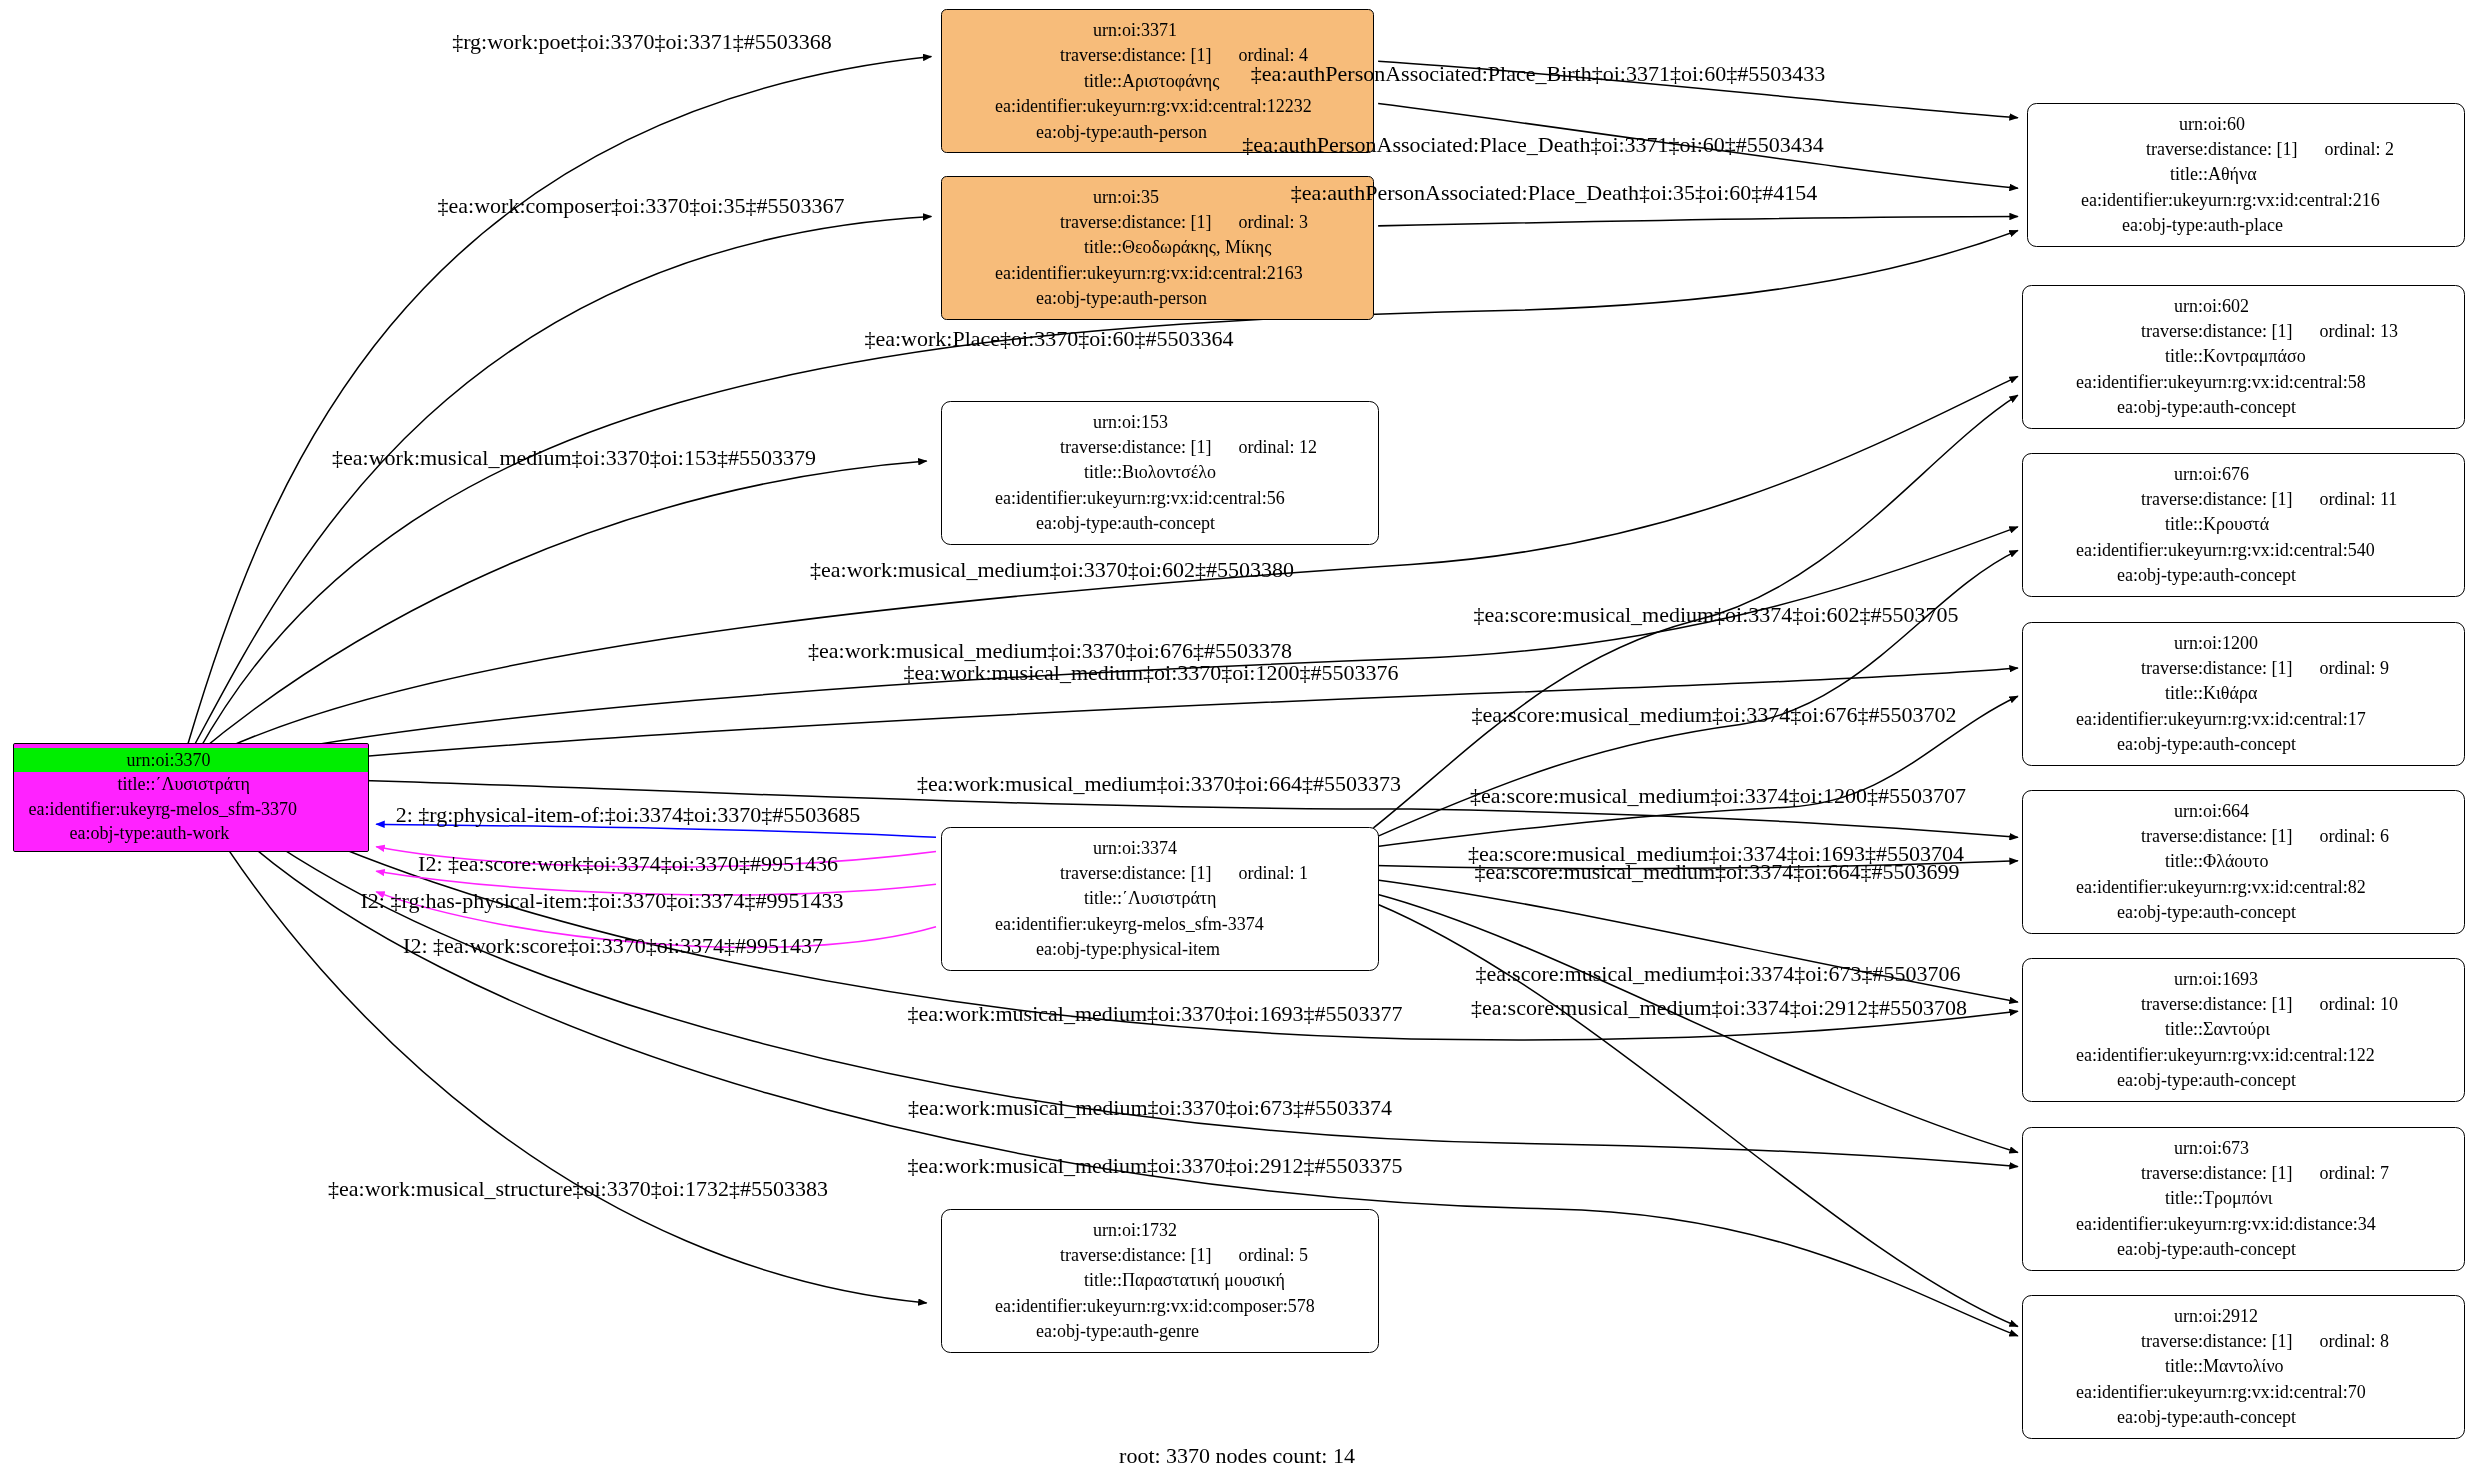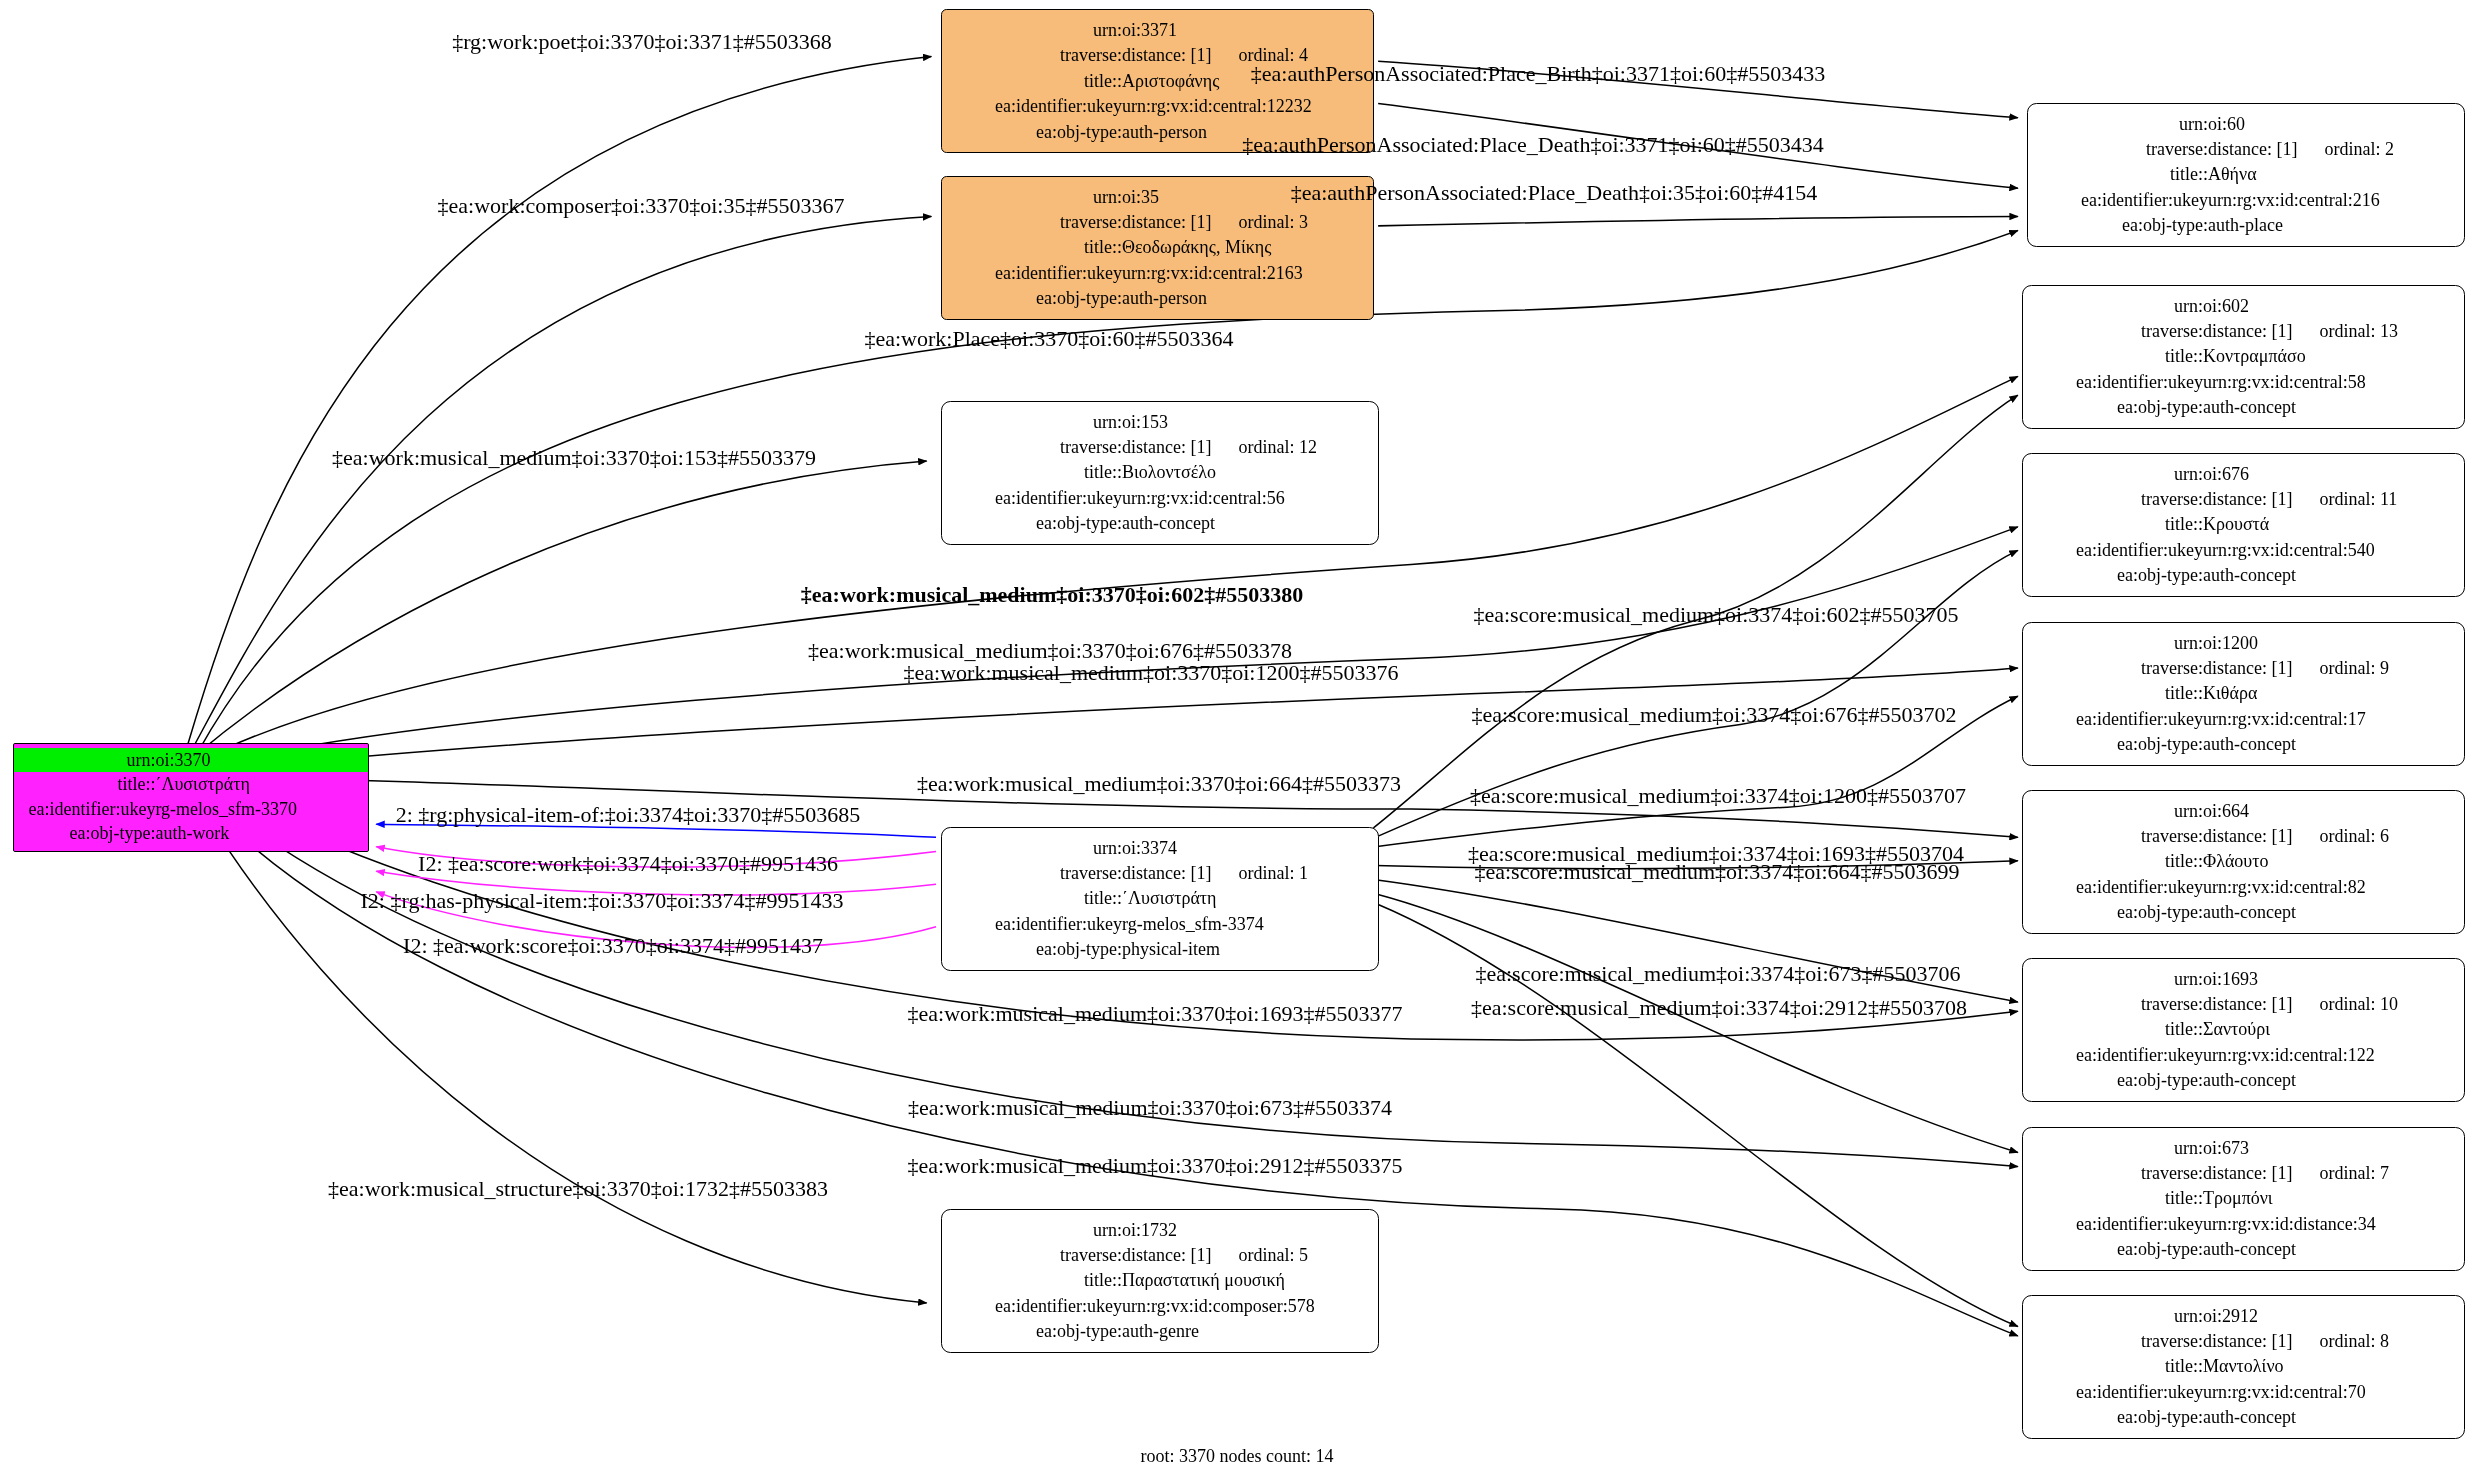--- a/index.html
+++ b/index.html
@@ -77,21 +77,21 @@
   .edge-label {
     position: absolute;
     font-size: 22px;
     color: #000000;
     white-space: nowrap;
     background: transparent;
     transform: translate(-50%, -50%);
   }
   .footer {
     position: absolute;
-    font-size: 18px;
+    font-size: 22px;
     color: #000000;
     white-space: nowrap;
     transform: translate(-50%, -50%);
     text-align: right;
   }
 </style>
 </head>
 <body>
 
 <div id="canvas">
@@ -484,21 +484,21 @@
     </div>
   </div>
 
   <div class="edge-label" style="left:642px; top:42px;">‡rg:work:poet‡oi:3370‡oi:3371‡#5503368</div>
   <div class="edge-label" style="left:1538px; top:74px;">‡ea:authPersonAssociated:Place_Birth‡oi:3371‡oi:60‡#5503433</div>
   <div class="edge-label" style="left:1533px; top:145px;">‡ea:authPersonAssociated:Place_Death‡oi:3371‡oi:60‡#5503434</div>
   <div class="edge-label" style="left:1554px; top:193px;">‡ea:authPersonAssociated:Place_Death‡oi:35‡oi:60‡#4154</div>
   <div class="edge-label" style="left:641px; top:206px;text-align:right;">‡ea:work:composer‡oi:3370‡oi:35‡#5503367</div>
   <div class="edge-label" style="left:1049px; top:339px;">‡ea:work:Place‡oi:3370‡oi:60‡#5503364</div>
   <div class="edge-label" style="left:574px; top:458px;">‡ea:work:musical_medium‡oi:3370‡oi:153‡#5503379</div>
-  <div class="edge-label" style="left:1052px; top:595px;font-weight:bold;">‡ea:work:musical_medium‡oi:3370‡oi:602‡#5503380</div>
+  <div class="edge-label" style="left:1052px; top:570px;">‡ea:work:musical_medium‡oi:3370‡oi:602‡#5503380</div>
   <div class="edge-label" style="left:1716px; top:615px;">‡ea:score:musical_medium‡oi:3374‡oi:602‡#5503705</div>
   <div class="edge-label" style="left:1050px; top:651px;">‡ea:work:musical_medium‡oi:3370‡oi:676‡#5503378</div>
   <div class="edge-label" style="left:1714px; top:715px;">‡ea:score:musical_medium‡oi:3374‡oi:676‡#5503702</div>
   <div class="edge-label" style="left:1151px; top:673px;">‡ea:work:musical_medium‡oi:3370‡oi:1200‡#5503376</div>
   <div class="edge-label" style="left:1718px; top:796px;">‡ea:score:musical_medium‡oi:3374‡oi:1200‡#5503707</div>
   <div class="edge-label" style="left:1159px; top:784px;">‡ea:work:musical_medium‡oi:3370‡oi:664‡#5503373</div>
   <div class="edge-label" style="left:628px; top:815px;">2: ‡rg:physical-item-of:‡oi:3374‡oi:3370‡#5503685</div>
   <div class="edge-label" style="left:1717px; top:872px;">‡ea:score:musical_medium‡oi:3374‡oi:664‡#5503699</div>
   <div class="edge-label" style="left:628px; top:864px;">I2: ‡ea:score:work‡oi:3374‡oi:3370‡#9951436</div>
   <div class="edge-label" style="left:1716px; top:854px;">‡ea:score:musical_medium‡oi:3374‡oi:1693‡#5503704</div>

